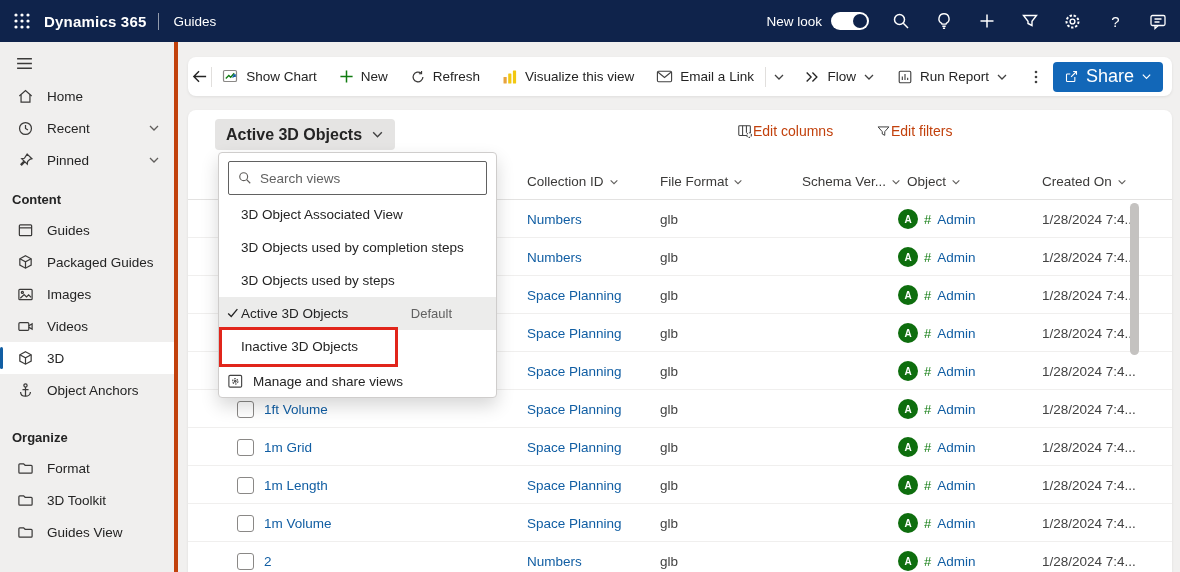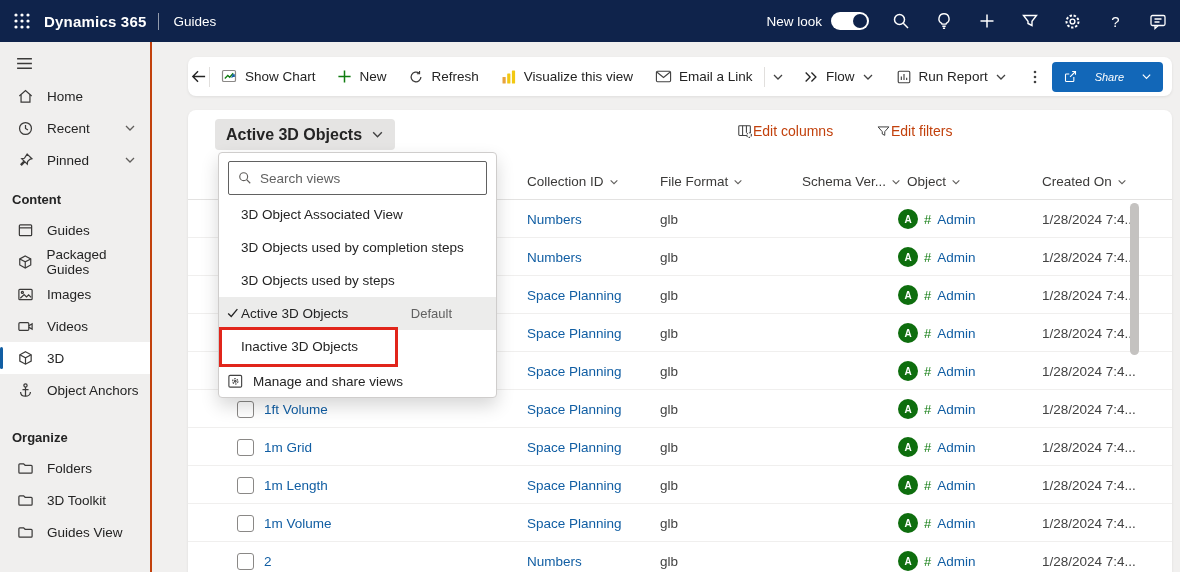--- a/index.html
+++ b/index.html
@@ -14,39 +14,39 @@
   .tb-divider { width:1px; height:17px; background:rgba(255,255,255,.55); margin:0 14px 0 12px; }
   .area-label { font-size:13.5px; }
   .topbar-right { margin-left:auto; display:flex; align-items:center; }
   .newlook { display:flex; align-items:center; gap:9px; font-size:13.5px; margin-right:10px; }
   .toggle { width:38px; height:18px; border-radius:10px; background:#fff; position:relative; }
   .toggle .knob { position:absolute; right:2px; top:2px; width:14px; height:14px; border-radius:50%; background:#0f234b; }
   .icon-btn { width:43px; height:42px; display:flex; align-items:center; justify-content:center; }
   .q-glyph { font-size:15px; color:#fff; }
 
   
-  .sidebar { position:absolute; left:0; top:42px; width:152px; bottom:0; background:#f0efee; border-right:2px solid #c2410c; z-index:5; }
+  .sidebar { position:absolute; left:0; top:42px; width:178px; bottom:0; background:#f0efee; border-right:4px solid #c2410c; z-index:5; }
   .hamburger { padding:12px 0 0 15px; height:34px; }
   .nav-item { position:relative; height:32px; display:flex; align-items:center; gap:13px; padding-left:17px; font-size:13.5px; color:#242424; }
   .nav-item.first { margin-top:4px; }
   .nav-item .chev { margin-left:auto; margin-right:14px; }
   .nav-item.selected { background:#fff; }
   .nav-item.selected::before { content:""; position:absolute; left:0; top:5px; bottom:5px; width:3px; border-radius:2px; background:#115ea3; }
   .nav-header { height:30px; display:flex; align-items:center; padding-left:12px; font-size:13px; font-weight:700; margin-top:8px; }
   .nav-header.org { margin-top:16px; }
 
   
   .toolbar-card { position:absolute; left:188px; top:57px; right:8px; height:39px; background:#fff; border-radius:8px; box-shadow:0 1px 3px rgba(0,0,0,.08); display:flex; align-items:center; z-index:6; }
   .back-btn { width:46px; height:100%; display:flex; align-items:center; justify-content:center; }
   .v-sep { width:1px; height:20px; background:#e1dfdd; }
   .tb-btn { display:flex; align-items:center; gap:7px; padding:0 11px; height:100%; font-size:13.5px; color:#242424; white-space:nowrap; }
   .chev-btn { padding:0 8px; height:100%; display:flex; align-items:center; }
   .dots-btn { padding:0 10px; height:100%; display:flex; align-items:center; font-size:15px; color:#424242; letter-spacing:0; }
   .spacer { flex:1; }
-  .share-btn { display:flex; align-items:center; gap:17px; background:#1267b8; color:#fff; height:30px; border-radius:4px; padding:0 11px; margin-right:9px; font-size:11px;font-style:italic; }
+  .share-btn { display:flex; align-items:center; gap:7px; background:#1267b8; color:#fff; height:30px; border-radius:4px; padding:0 11px; margin-right:9px; font-size:18px; }
 
   
   .content-card { position:absolute; left:188px; top:110px; right:8px; bottom:0; background:#fff; border-radius:8px 8px 0 0; box-shadow:0 1px 3px rgba(0,0,0,.08); z-index:4; overflow:hidden; }
   .view-chip { position:absolute; left:27px; top:9px; height:31px; background:#e5e4e3; border-radius:4px; display:flex; align-items:center; gap:9px; padding:0 11px; font-size:16px; font-weight:700; color:#242424; }
   .cmd-btn { position:absolute; top:13px; display:flex; align-items:center; gap:0; font-size:14px; color:#c2410c; }
   .filter-box { position:absolute; left:794px; top:11px; width:161px; height:28px; border:1px solid #7a7a7a; border-radius:4px; background:#fff; display:flex; align-items:center; gap:6px; padding:0 8px; }
   .filter-box input { border:none; outline:none; width:110px; font-size:13.5px; font-family:"Liberation Sans",sans-serif; color:#242424; background:transparent; }
   .filter-box input::placeholder, .vsearch input::placeholder { color:#616161; }
 
   .thead { position:absolute; left:0; right:0; top:53px; height:37px; border-bottom:1px solid #e3e2e1; }
@@ -226,21 +226,21 @@
       </svg>
     <span>Object Anchors</span>
   </div>
 
   <div class="nav-header org">Organize</div>
 
   <div class="nav-item">
     <svg width="17" height="17" viewBox="0 0 18 18" fill="none" stroke="#3b3a39" stroke-width="1.3">
         <path d="M2 5c0-.6.4-1 1-1h4l1.6 1.6H15c.6 0 1 .4 1 1v6.4c0 .6-.4 1-1 1H3c-.6 0-1-.4-1-1z"></path>
       </svg>
-    <span>Folders</span>
+    <span>Format</span>
   </div>
   <div class="nav-item">
     <svg width="17" height="17" viewBox="0 0 18 18" fill="none" stroke="#3b3a39" stroke-width="1.3">
         <path d="M2 5c0-.6.4-1 1-1h4l1.6 1.6H15c.6 0 1 .4 1 1v6.4c0 .6-.4 1-1 1H3c-.6 0-1-.4-1-1z"></path>
       </svg>
     <span>3D Toolkit</span>
   </div>
   <div class="nav-item">
     <svg width="17" height="17" viewBox="0 0 18 18" fill="none" stroke="#3b3a39" stroke-width="1.3">
         <path d="M2 5c0-.6.4-1 1-1h4l1.6 1.6H15c.6 0 1 .4 1 1v6.4c0 .6-.4 1-1 1H3c-.6 0-1-.4-1-1z"></path>

